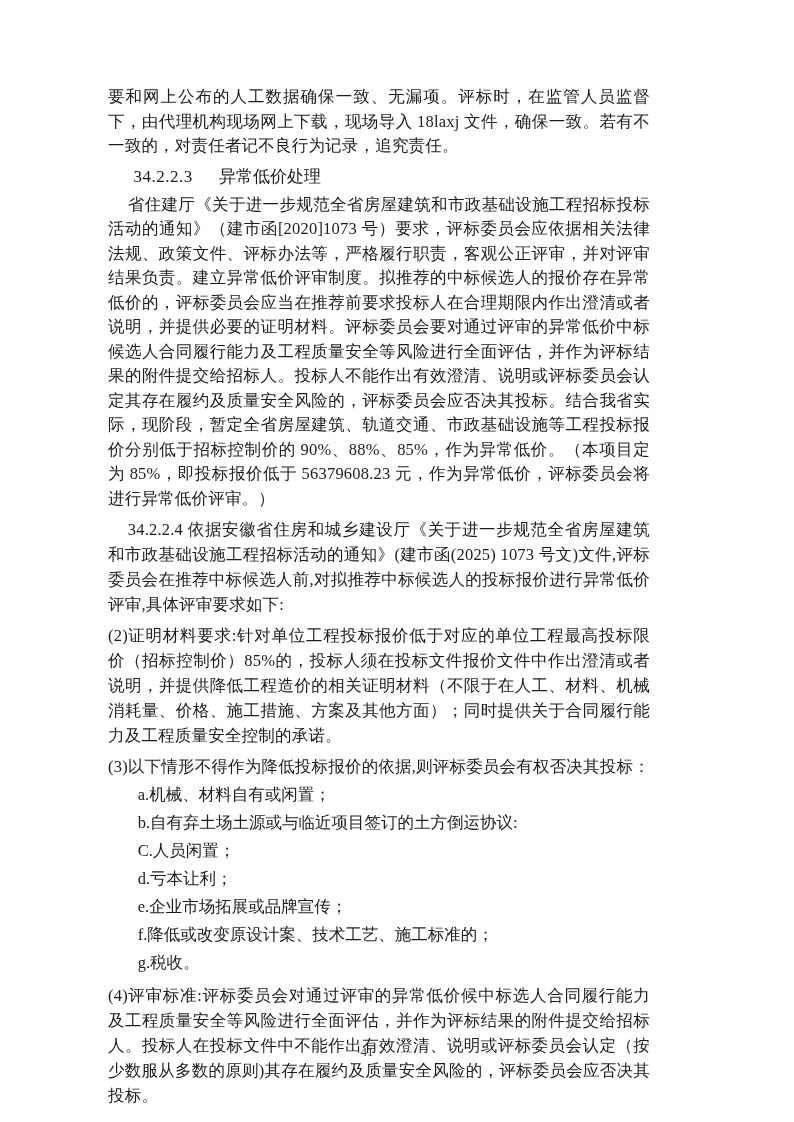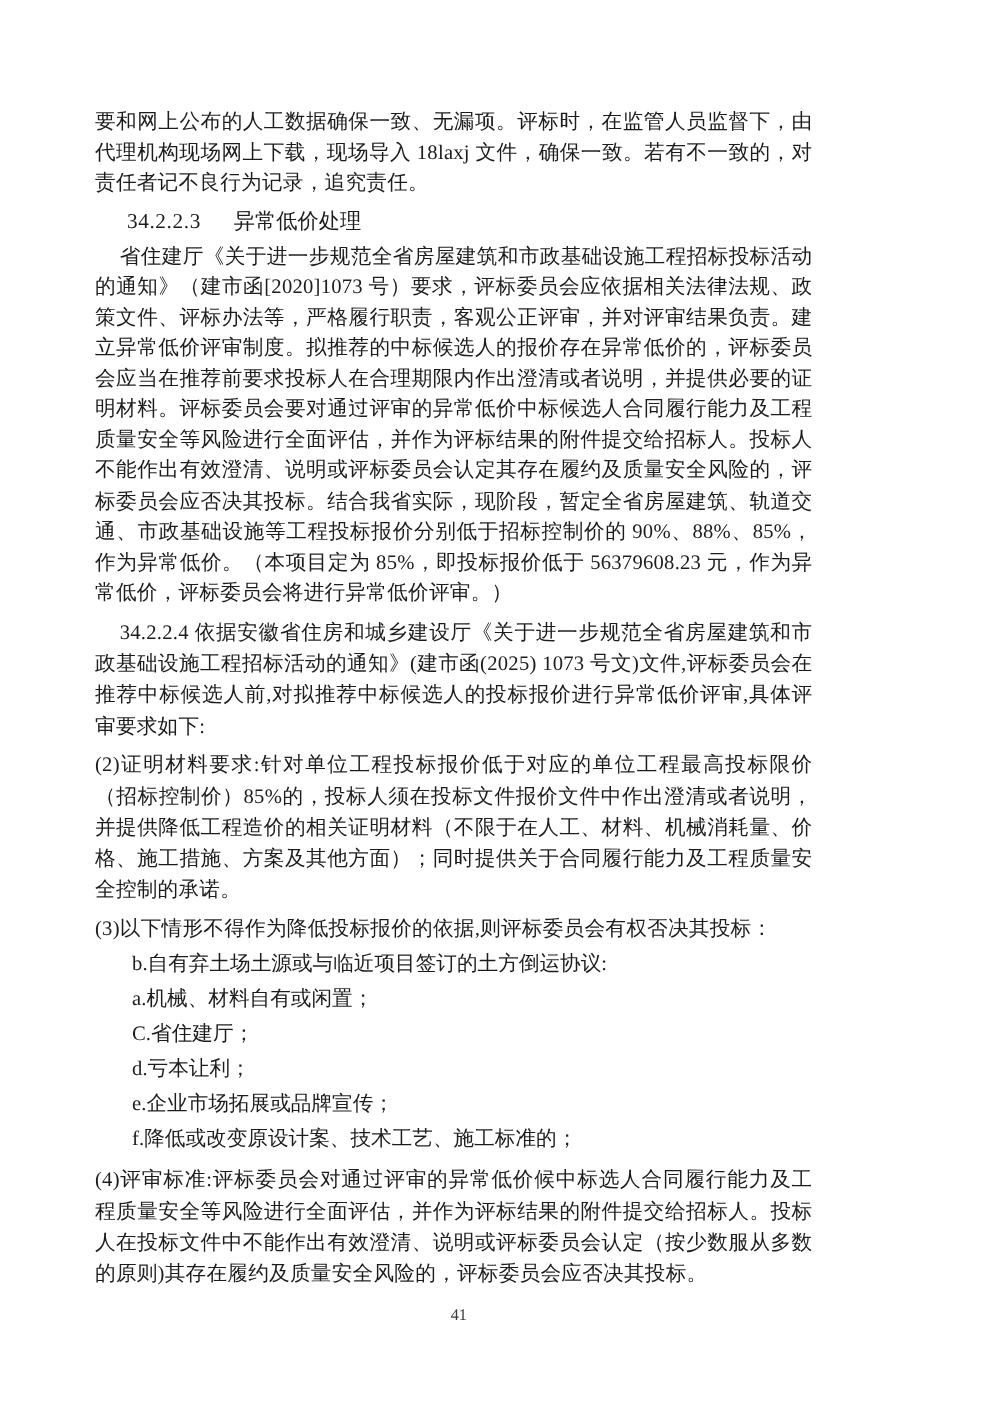--- a/index.html
+++ b/index.html
@@ -6,21 +6,21 @@
     margin: 0;
     padding: 0;
     background: #ffffff;
   }
   .page {
     position: relative;
     width: 734px;
     height: 1122px;
     background: #ffffff;
     box-sizing: border-box;
-    padding: 85px 84px 0 76px;
+    padding: 85px 84px 0 108px;
     overflow: hidden;
     color: #1c1c1c;
     font-family: "Liberation Serif", "DejaVu Serif", serif;
   }
   .para {
     margin: 0;
     font-size: 16.5px;
     line-height: 24.5px;
     text-align: justify;
     letter-spacing: 0.2px;
@@ -79,25 +79,26 @@
   <p class="para ind">省住建厅《关于进一步规范全省房屋建筑和市政基础设施工程招标投标活动的通知》（建市函[2020]1073 号）要求，评标委员会应依据相关法律法规、政策文件、评标办法等，严格履行职责，客观公正评审，并对评审结果负责。建立异常低价评审制度。拟推荐的中标候选人的报价存在异常低价的，评标委员会应当在推荐前要求投标人在合理期限内作出澄清或者说明，并提供必要的证明材料。评标委员会要对通过评审的异常低价中标候选人合同履行能力及工程质量安全等风险进行全面评估，并作为评标结果的附件提交给招标人。投标人不能作出有效澄清、说明或评标委员会认定其存在履约及质量安全风险的，评标委员会应否决其投标。结合我省实际，现阶段，暂定全省房屋建筑、轨道交通、市政基础设施等工程投标报价分别低于招标控制价的 90%、88%、85%，作为异常低价。（本项目定为 85%，即投标报价低于 56379608.23 元，作为异常低价，评标委员会将进行异常低价评审。）</p>
 
   <p class="para ind clause">34.2.2.4 依据安徽省住房和城乡建设厅《关于进一步规范全省房屋建筑和市政基础设施工程招标活动的通知》(建市函(2025) 1073 号文)文件,评标委员会在推荐中标候选人前,对拟推荐中标候选人的投标报价进行异常低价评审,具体评审要求如下:</p>
 
 
   <p class="para clause">(2)证明材料要求:针对单位工程投标报价低于对应的单位工程最高投标限价（招标控制价）85%的，投标人须在投标文件报价文件中作出澄清或者说明，并提供降低工程造价的相关证明材料（不限于在人工、材料、机械消耗量、价格、施工措施、方案及其他方面）；同时提供关于合同履行能力及工程质量安全控制的承诺。</p>
 
   <p class="para clause">(3)以下情形不得作为降低投标报价的依据,则评标委员会有权否决其投标：</p>
 
   <div class="sub-list">
+    <p class="subclause">a.机械、材料自有或闲置；</p>
     <p class="subclause">b.自有弃土场土源或与临近项目签订的土方倒运协议:</p>
-    <p class="subclause">a.机械、材料自有或闲置；</p>
-    <p class="subclause">C.省住建厅；</p>
+    <p class="subclause">C.人员闲置；</p>
     <p class="subclause">d.亏本让利；</p>
     <p class="subclause">e.企业市场拓展或品牌宣传；</p>
     <p class="subclause">f.降低或改变原设计案、技术工艺、施工标准的；</p>
+    <p class="subclause">g.税收。</p>
   </div>
 
   <p class="para clause">(4)评审标准:评标委员会对通过评审的异常低价候中标选人合同履行能力及工程质量安全等风险进行全面评估，并作为评标结果的附件提交给招标人。投标人在投标文件中不能作出有效澄清、说明或评标委员会认定（按少数服从多数的原则)其存在履约及质量安全风险的，评标委员会应否决其投标。</p>
 
   <div class="page-number">41</div>
 
 </div>
 
 </body></html>

